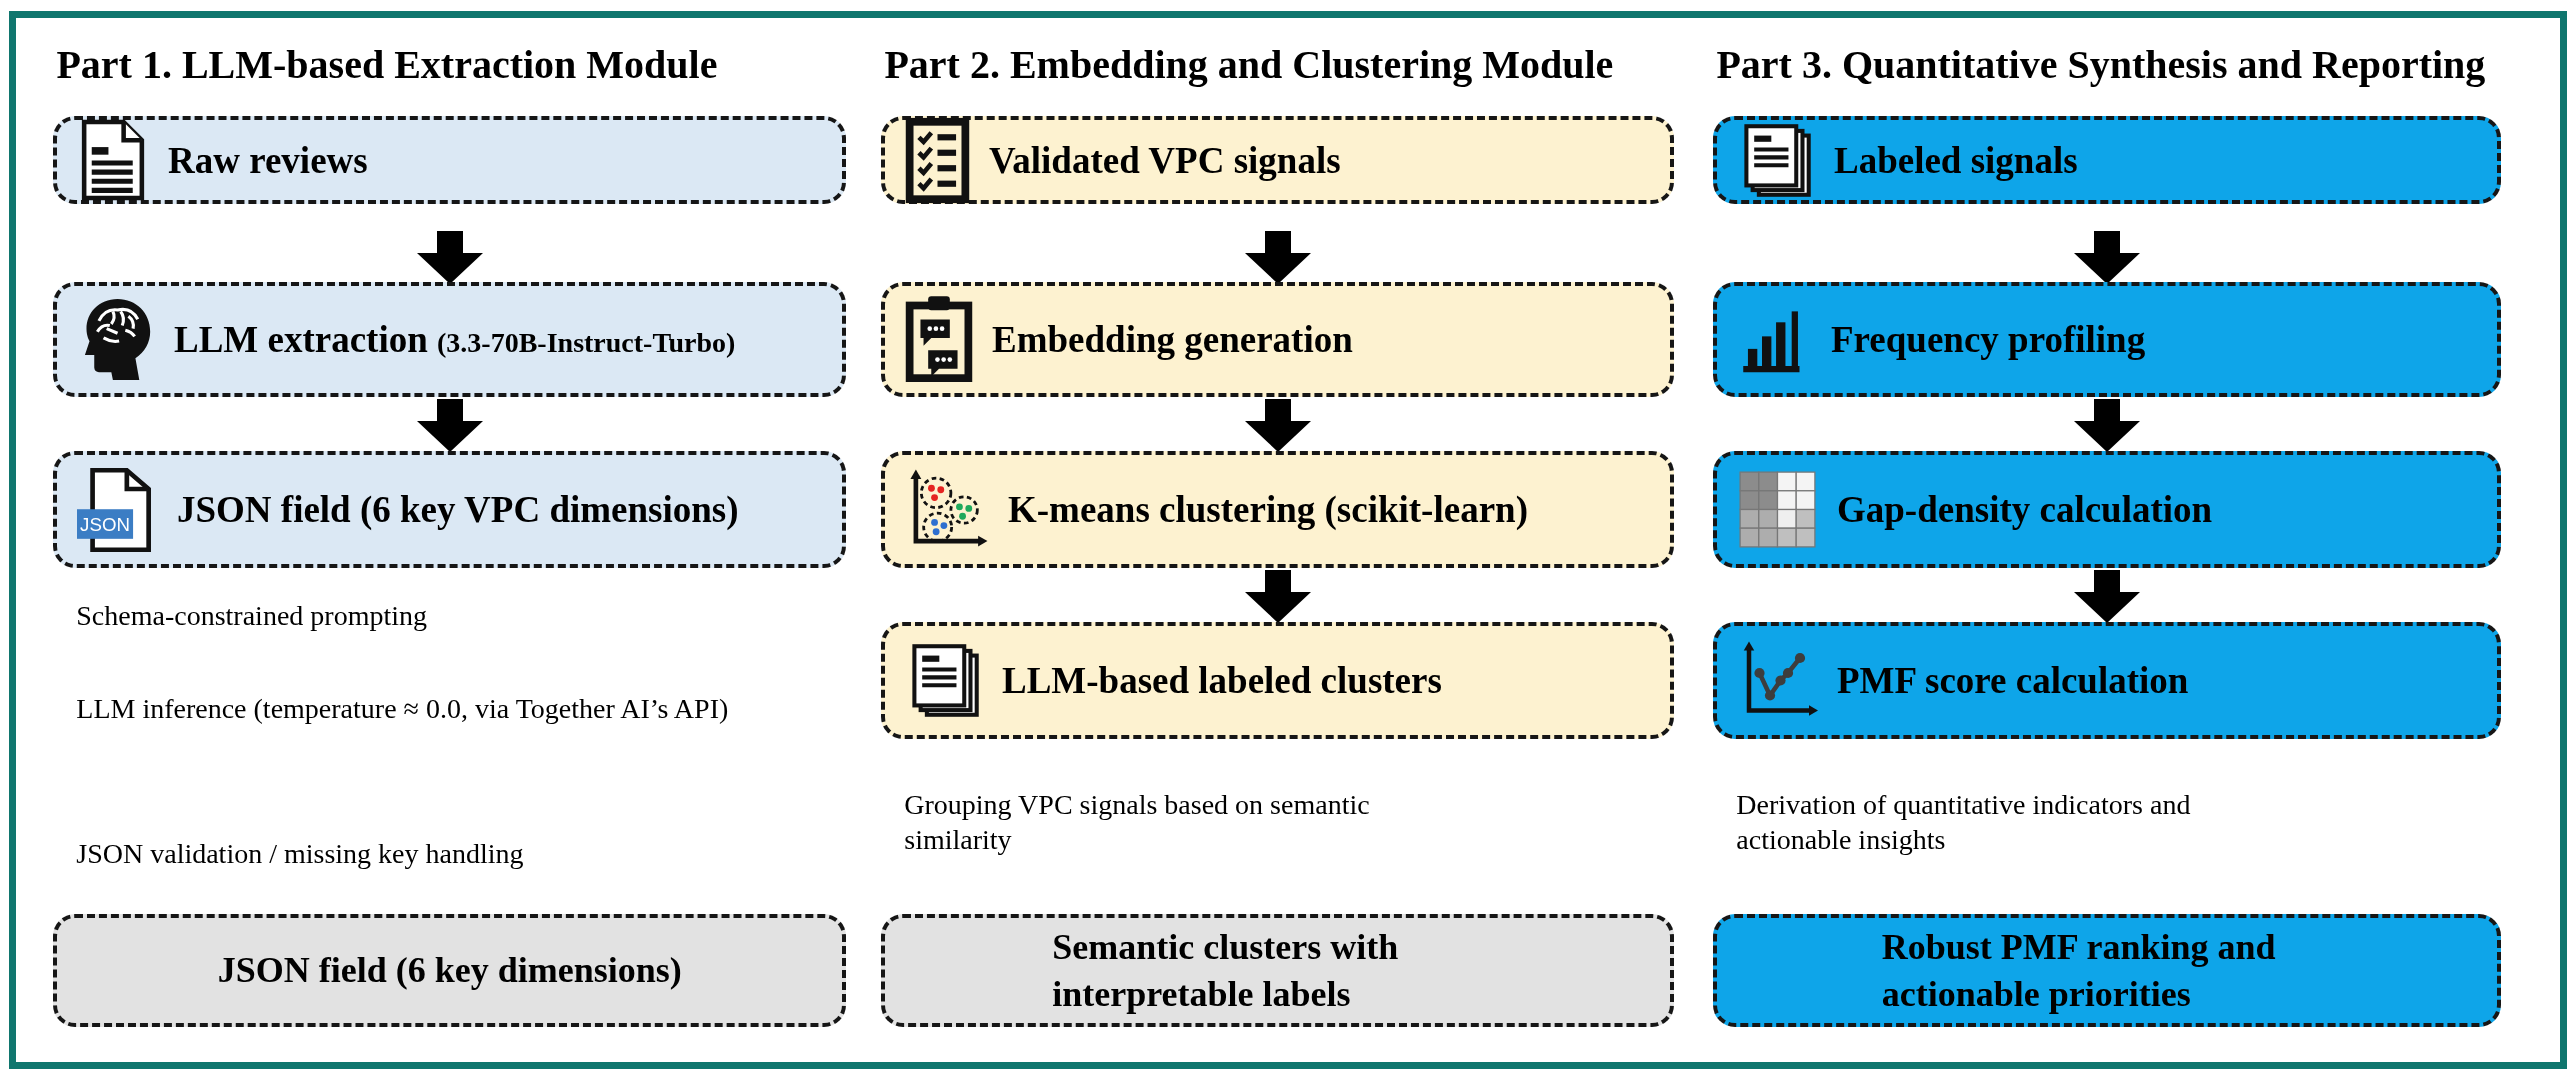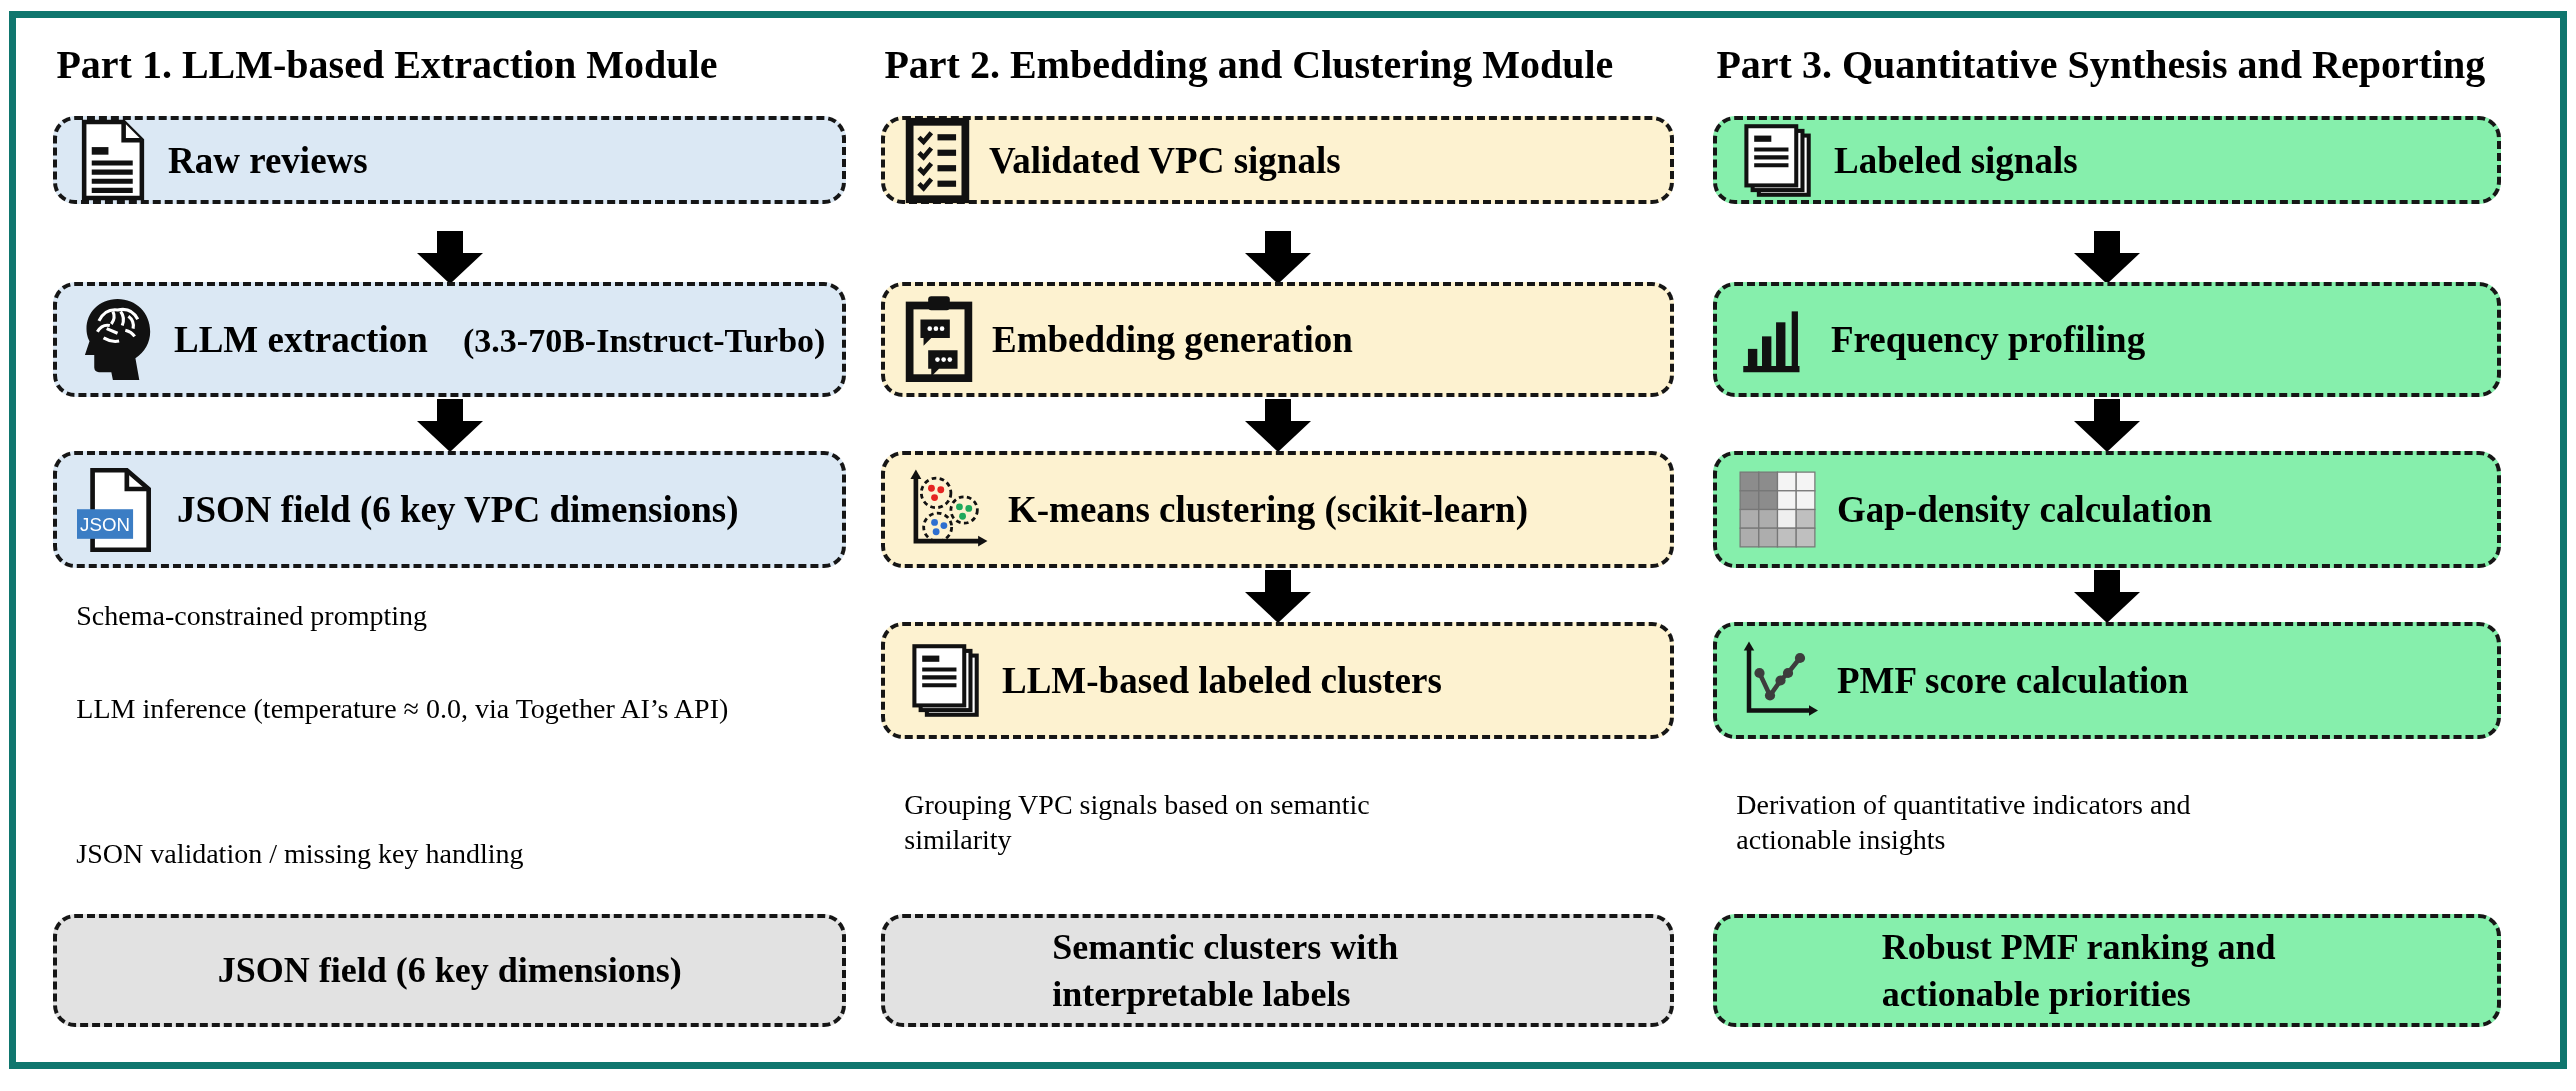--- a/index.html
+++ b/index.html
@@ -14,24 +14,24 @@
   .col-title{position:absolute;top:23px;left:3.1px;font-size:40px;font-weight:bold;white-space:nowrap;}
   .fbox{position:absolute;left:0;width:100%;box-sizing:border-box;
         border:4.7px dashed #161616;border-radius:22px;
         display:flex;align-items:center;gap:18.7px;padding:0 20px;}
   .b1{top:98px;height:88px;}
   .b2{top:264px;height:115px;}
   .b3{top:433px;height:117px;}
   .b4{top:604px;height:117px;}
   .bg-blue{background:#dbe8f4;}
   .bg-cream{background:#fdf2d0;}
-  .bg-green{background:#86efac;}
+  .bg-green{background:#0ea5e9;}
   .bg-gray{background:#e2e2e2;}
   .blabel{font-weight:bold;font-size:37px;white-space:nowrap;}
-  .bsub{font-weight:bold;font-size:34px;margin-left:26px;}
+  .bsub{font-weight:bold;font-size:28px;}
   .icon{flex:0 0 auto;display:flex;align-items:center;}
   .arrowwrap{position:absolute;left:50%;transform:translateX(-50%);}
   .a1{top:213px;} .a2{top:381px;} .a3{top:552px;}
   .stem{width:26.4px;height:22px;background:#000;margin:0 auto;}
   .head{width:0;height:0;border-left:33px solid transparent;border-right:33px solid transparent;border-top:31px solid #000;}
   .note{position:absolute;left:23px;font-size:28px;line-height:1.24;}
   .c1n0{top:581px;}
   .c1n1{top:674px;max-width:661px;}
   .c1n2{top:819px;}
   .c2n0{top:770px;max-width:537px;}

